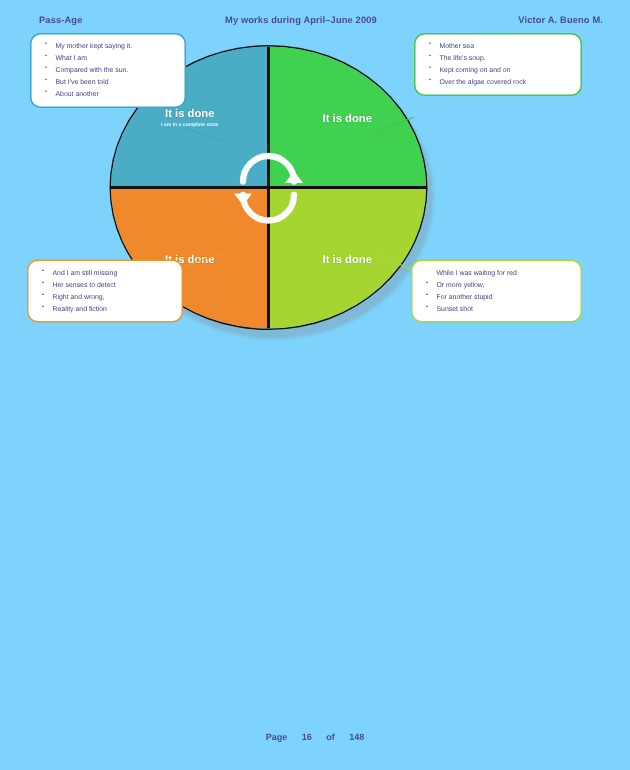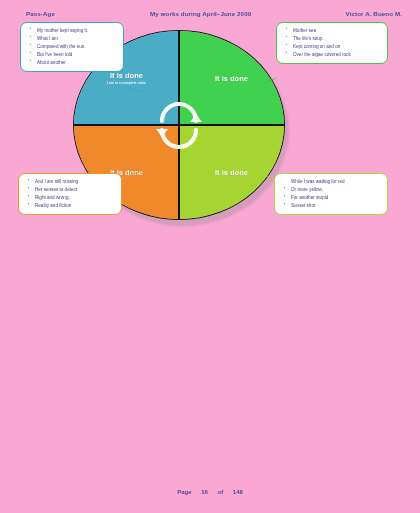--- a/index.html
+++ b/index.html
@@ -12,21 +12,21 @@
     height: 513px;
     position: relative;
     overflow: hidden;
     font-family: "Liberation Sans", sans-serif;
     color: #3b3b7a;
   }
 
   .page {
     position: absolute;
     inset: 0;
-    background: #f9a8d4;
+    background: #7dd3fc;
   }
 
   
   .header {
     position: absolute;
     top: 10px;
     left: 0;
     width: 420px;
     height: 14px;
   }

